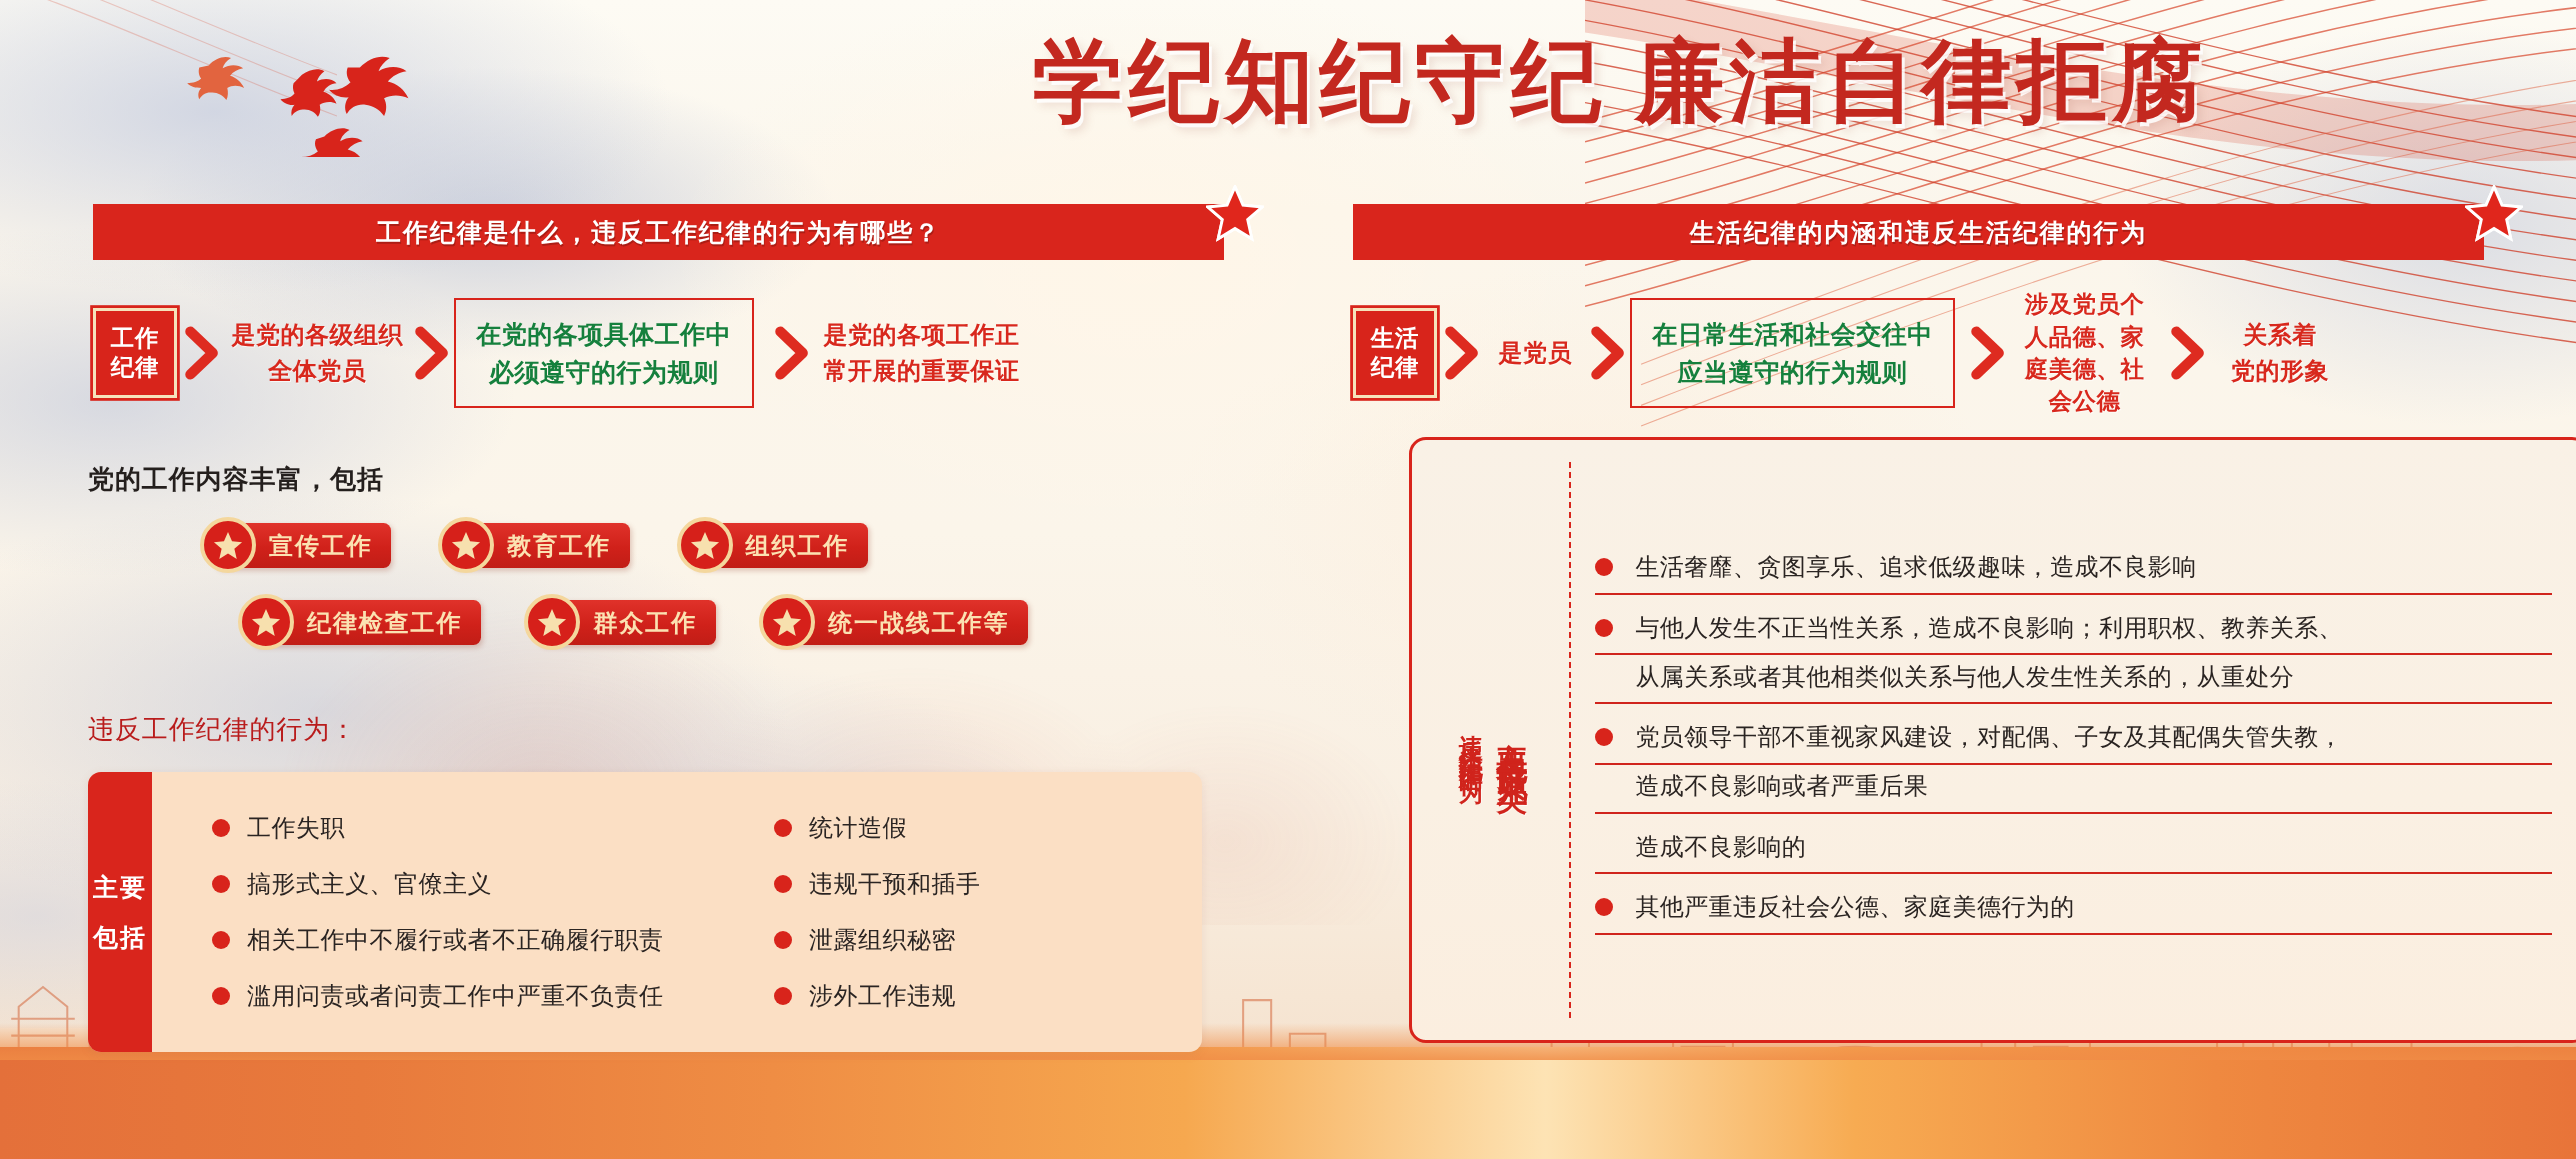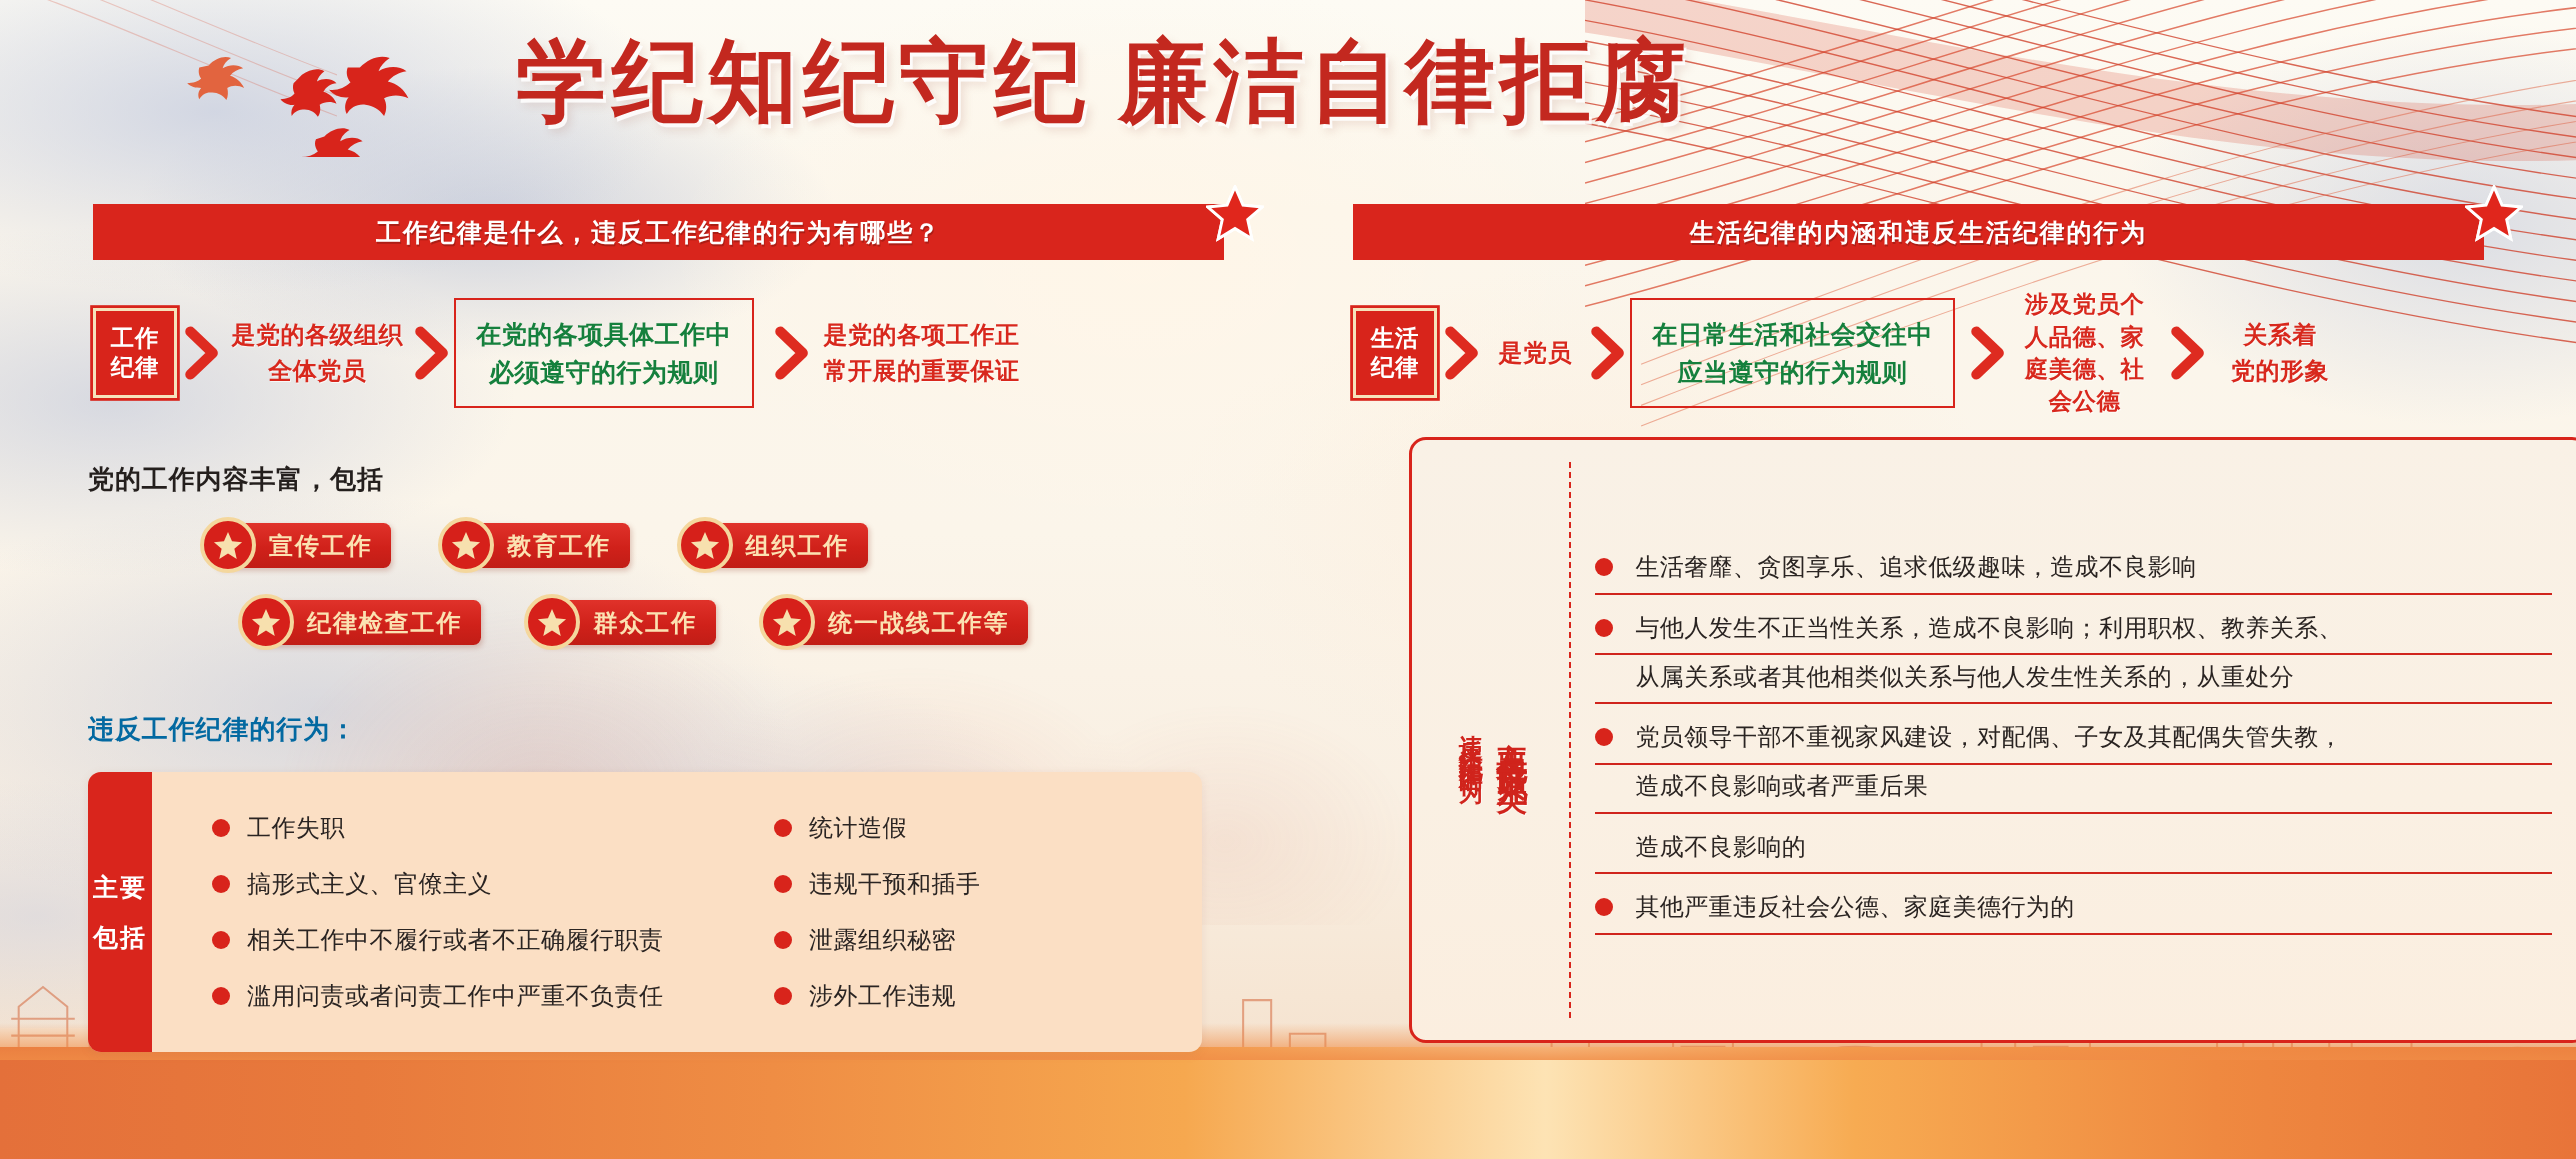--- a/index.html
+++ b/index.html
@@ -74,21 +74,21 @@
       linear-gradient(90deg,#e4703a 0%,#e87a3c 14%,#ef8d44 30%,#f6a84f 46%,#fde3b4 60%,#f7ab52 72%,#ef8940 86%,#e87439 100%);
   }
   .bottom-glow:after{
     content:""; position:absolute; left:0; top:-24px; width:100%; height:37px;
     background:linear-gradient(180deg,rgba(240,140,70,0) 0%,rgba(240,140,70,.85) 100%);
   }
 
   
   .title{
     position:absolute; left:0; top:20.6px; width:2208px;
-    text-align:center;
+    text-align:right;
     font-family:"Liberation Serif","DejaVu Serif",serif;
     font-weight:700;
     font-size:90px;
     letter-spacing:5.6px;
     color:#c3281f;
     text-shadow:2.8px 3.7px 0 rgba(255,255,255,.85), 5.6px 6.5px 9.3px rgba(160,90,70,.18);
     white-space:nowrap;
   }
 
   
@@ -160,21 +160,21 @@
     border-radius:50%;
     background:#d6201a;
     border:4.7px solid #f4d79d;
     display:flex; align-items:center; justify-content:center;
   }
   .pill-star svg{ width:30px; height:30px; display:block; color:#f7e0ae; }
 
   
   .list-head{
     position:absolute; left:0;
-    font-size:26px; font-weight:700; color:#0369a1; letter-spacing:0.9px;
+    font-size:26px; font-weight:400; color:#b91c1c; letter-spacing:0.9px;
   }
 
   
   .card{
     position:absolute; left:0; display:flex;
     border-radius:13px; overflow:hidden;
     background:#fbdfc4;
     box-shadow:0 2.8px 9.3px rgba(170,110,70,.12);
   }
   .card-tab{

